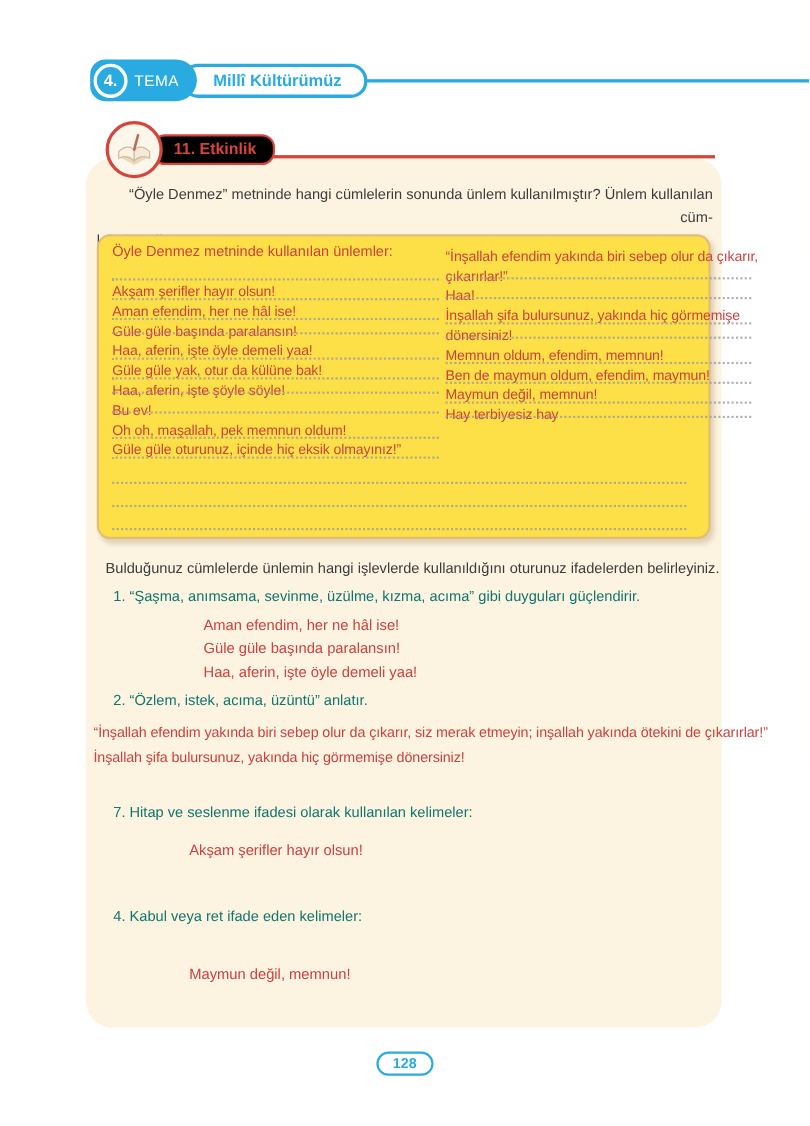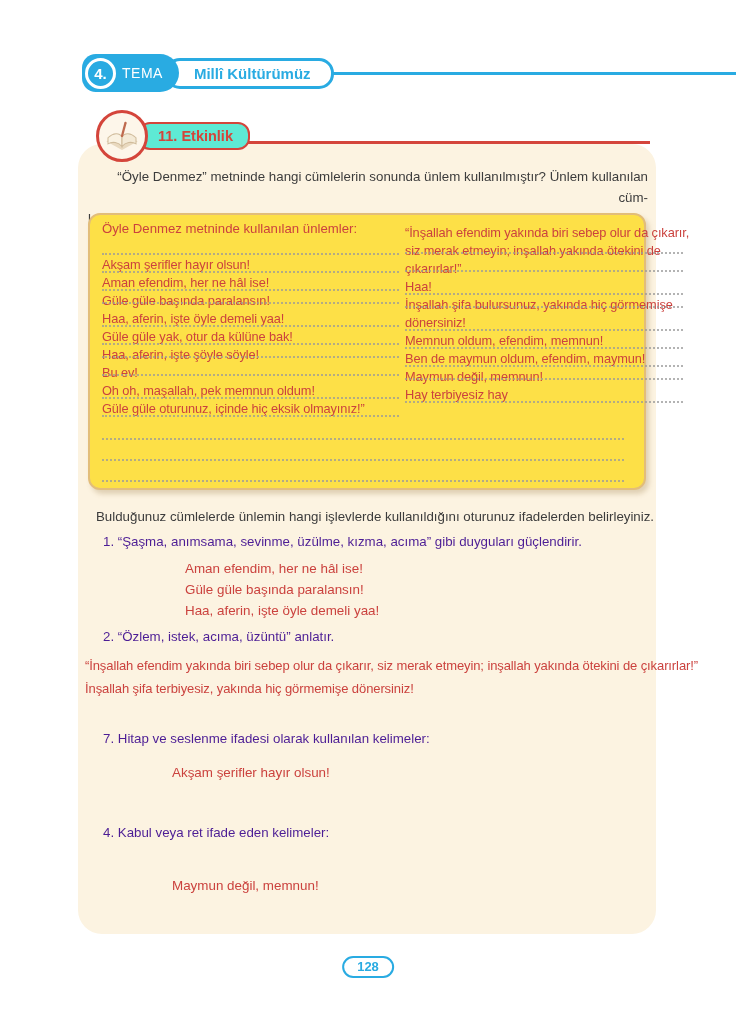--- a/index.html
+++ b/index.html
@@ -30,21 +30,21 @@
   .header-rule { flex:1; height:3px; background:#29abe2; margin-left:-3px; }
 
   
   .activity { position:absolute; top:110px; left:96px; right:86px; height:52px; display:flex; align-items:center; z-index:3; }
   .activity-rule { position:absolute; left:120px; right:0; top:31px; height:3px; background:#d4453b; z-index:0; }
   .activity-circle {
     width:52px; height:52px; border-radius:50%; background:#fdf6ea; border:3px solid #d4453b;
     display:flex; align-items:center; justify-content:center; position:relative; z-index:2; flex:none;
   }
   .activity-pill {
-    margin-left:-10px; background:#5eead4; border:2.5px solid #d4453b; border-radius:12px;
+    margin-left:-10px; background:#000000; border:2.5px solid #d4453b; border-radius:12px;
     padding:4px 15px 4px 18px; color:#d4453b; font-weight:bold; font-size:14.5px;
     position:relative; z-index:1; white-space:nowrap;
   }
 
   
   .panel { position:absolute; left:78px; top:144px; width:578px; height:790px; background:#fcf3e1; border-radius:24px; }
 
   .instruction { position:absolute; left:88px; top:166px; width:560px; font-size:13.3px; color:#3c3c3c; line-height:21px; }
   .instruction .l1 { text-indent:14px;text-align:right; }
 
@@ -77,21 +77,21 @@
   .box-col.right .lines .ans-line:nth-of-type(1)::after { display:none; }
   .blank-lines { margin-top:2px; }
   .blank-line { position:relative; height:21px; }
   .blank-line::after {
     content:""; position:absolute; left:0; right:6px; bottom:2px;
     border-bottom:2px dotted #9a9a9a; opacity:.75;
   }
 
   
   .fn-intro  { position:absolute; left:96px;  top:509px; font-size:13.3px; color:#3c3c3c; white-space:nowrap; }
-  .q-label   { position:absolute; font-size:13.3px; color:#4c1d95; white-space:nowrap; }
+  .q-label   { position:absolute; font-size:13.3px; color:#0f766e; white-space:nowrap; }
   .q1-label  { left:103px; top:534px; }
   .q2-label  { left:103px; top:629px; }
   .q3-label  { left:103px; top:731px; }
   .q4-label  { left:103px; top:825px; }
   .q-answers { position:absolute; }
   .q1-answers { left:185px; top:558px; }
   .q2-answers { left:85px;  top:654px; }
   .q3-answers { left:172px; top:762px; }
   .q4-answers { left:172px; top:875px; }
   .q-ans-line { font-size:13.4px; color:#cb423e; line-height:21px; white-space:nowrap; }
@@ -153,21 +153,20 @@
             <div class="ans-line">Haa, aferin, işte şöyle söyle!</div>
             <div class="ans-line">Bu ev!</div>
             <div class="ans-line">Oh oh, maşallah, pek memnun oldum!</div>
             <div class="ans-line">Güle güle oturunuz, içinde hiç eksik olmayınız!”</div>
           </div>
       </div>
       <div class="box-col right">
         <div class="lines">
 
         <div class="ans-line">“İnşallah efendim yakında biri sebep olur da çıkarır,</div>
-            <div class="ans-line">siz merak etmeyin; inşallah yakında ötekini de</div>
             <div class="ans-line">çıkarırlar!”</div>
             <div class="ans-line">Haa!</div>
             <div class="ans-line">İnşallah şifa bulursunuz, yakında hiç görmemişe</div>
             <div class="ans-line">dönersiniz!</div>
             <div class="ans-line">Memnun oldum, efendim, memnun!</div>
             <div class="ans-line">Ben de maymun oldum, efendim, maymun!</div>
             <div class="ans-line">Maymun değil, memnun!</div>
             <div class="ans-line">Hay terbiyesiz hay</div>
           </div>
       </div>
@@ -187,21 +186,21 @@
 
   <div class="q-ans-line">Aman efendim, her ne hâl ise!</div>
       <div class="q-ans-line">Güle güle başında paralansın!</div>
       <div class="q-ans-line">Haa, aferin, işte öyle demeli yaa!</div>
     </div>
 
   <div class="q-label q2-label">2. “Özlem, istek, acıma, üzüntü” anlatır.</div>
   <div class="q-answers q2-answers">
 
   <div class="q-ans-line">“İnşallah efendim yakında biri sebep olur da çıkarır, siz merak etmeyin; inşallah yakında ötekini de çıkarırlar!”</div>
-      <div class="q-ans-line">İnşallah şifa terbiyesiz, yakında hiç görmemişe dönersiniz!</div>
+      <div class="q-ans-line">İnşallah şifa bulursunuz, yakında hiç görmemişe dönersiniz!</div>
     </div>
 
   <div class="q-label q3-label">7. Hitap ve seslenme ifadesi olarak kullanılan kelimeler:</div>
   <div class="q-answers q3-answers">
 
   <div class="q-ans-line">Akşam şerifler hayır olsun!</div>
     </div>
 
   <div class="q-label q4-label">4. Kabul veya ret ifade eden kelimeler:</div>
   <div class="q-answers q4-answers">

